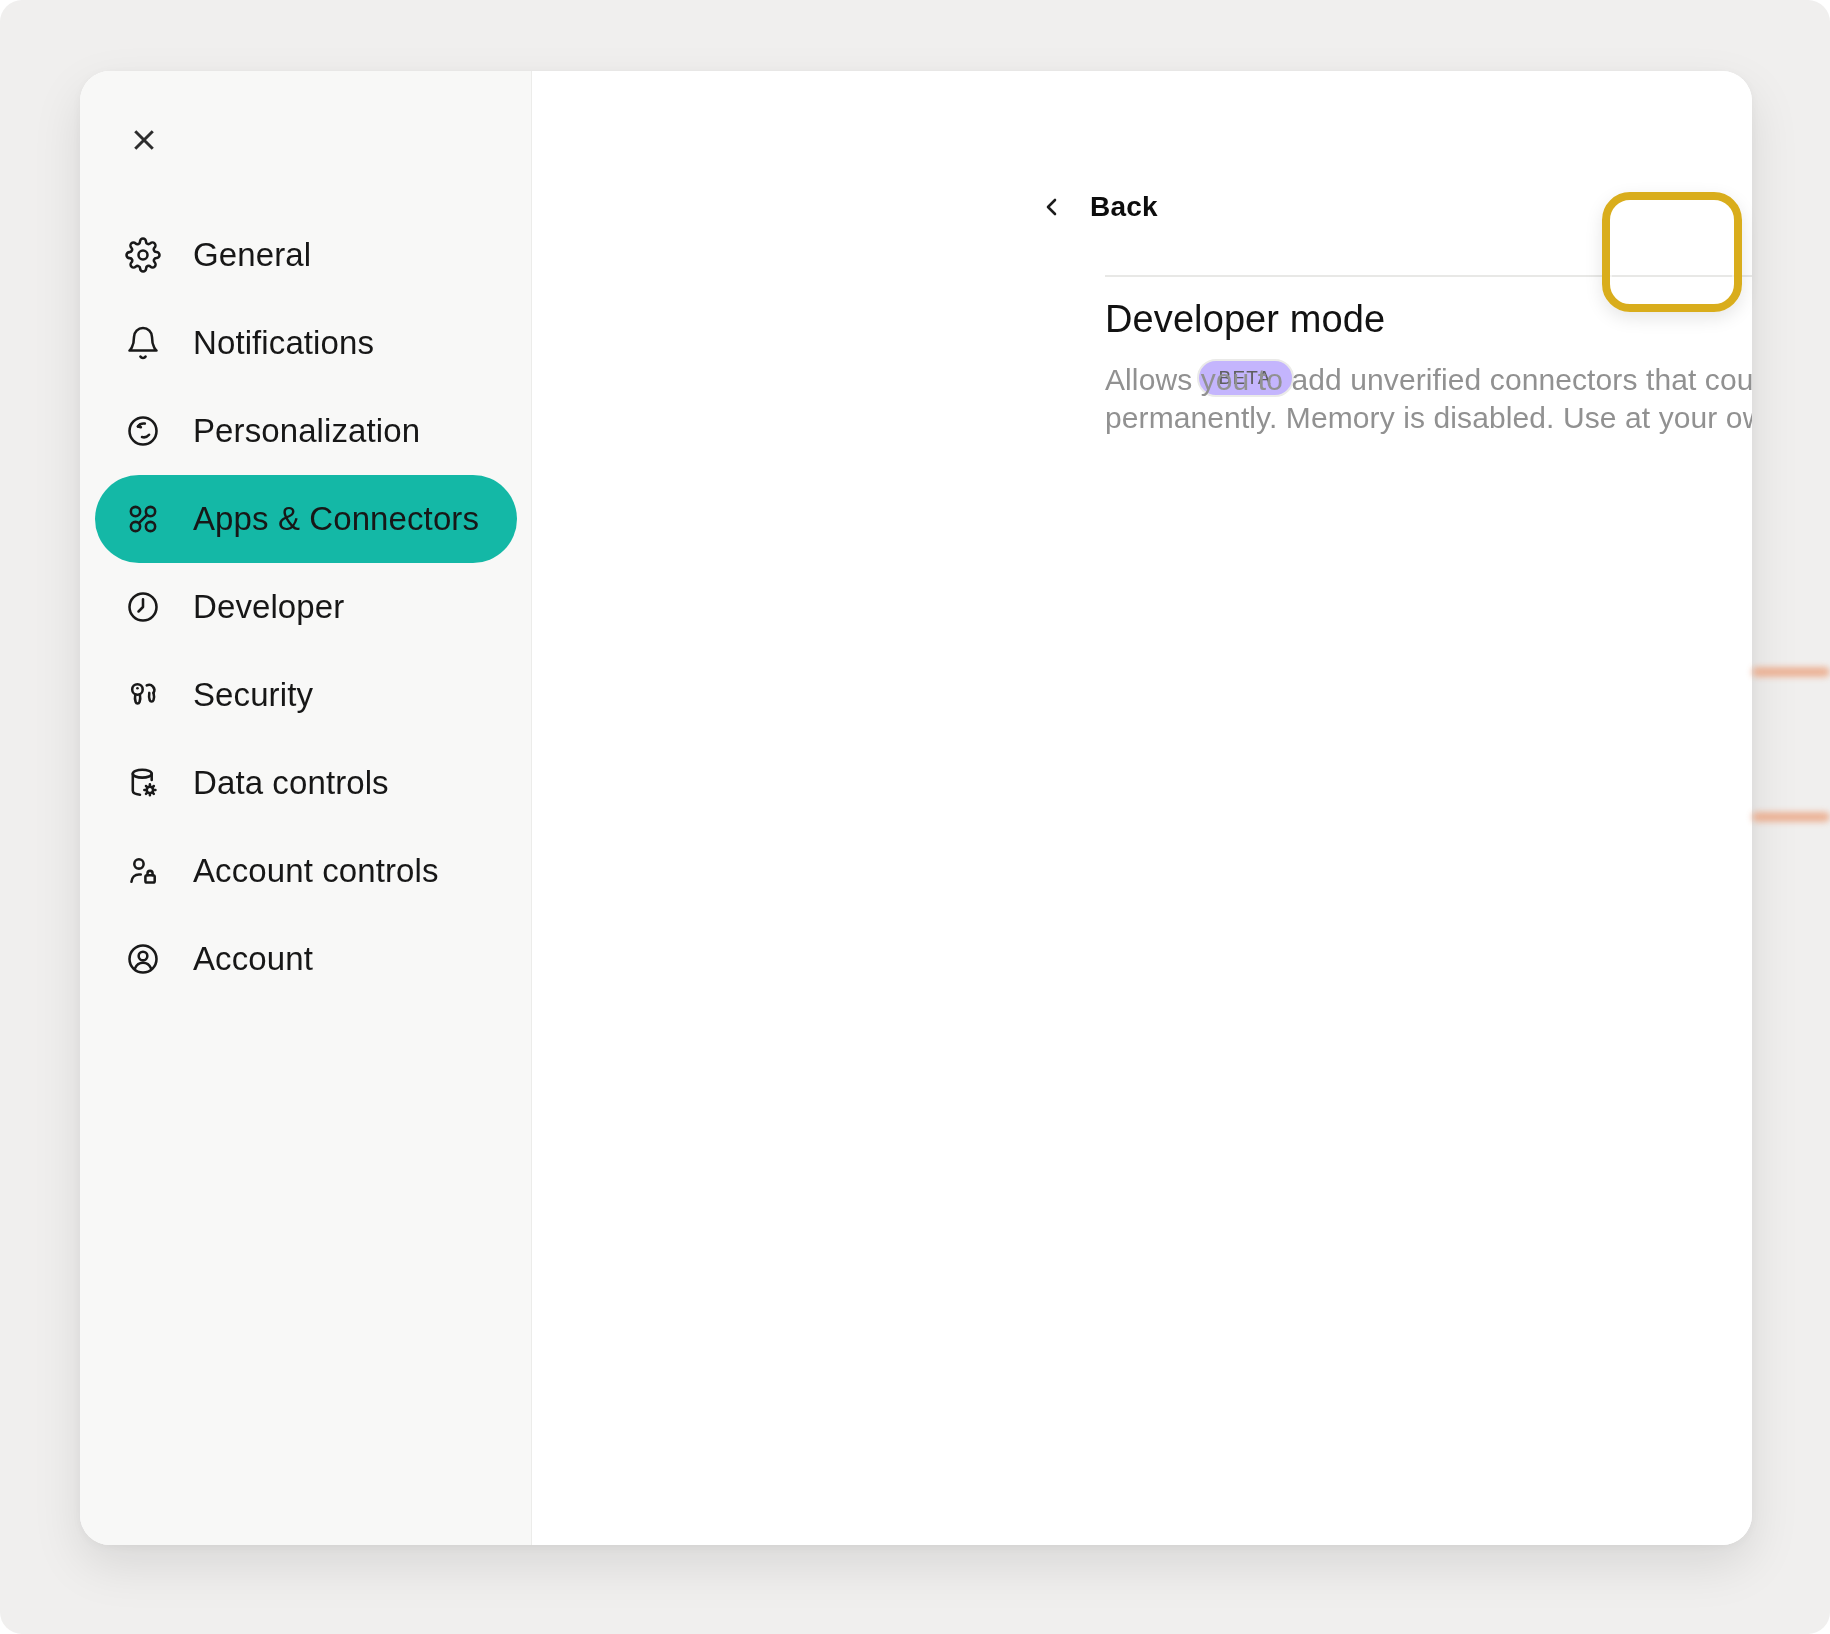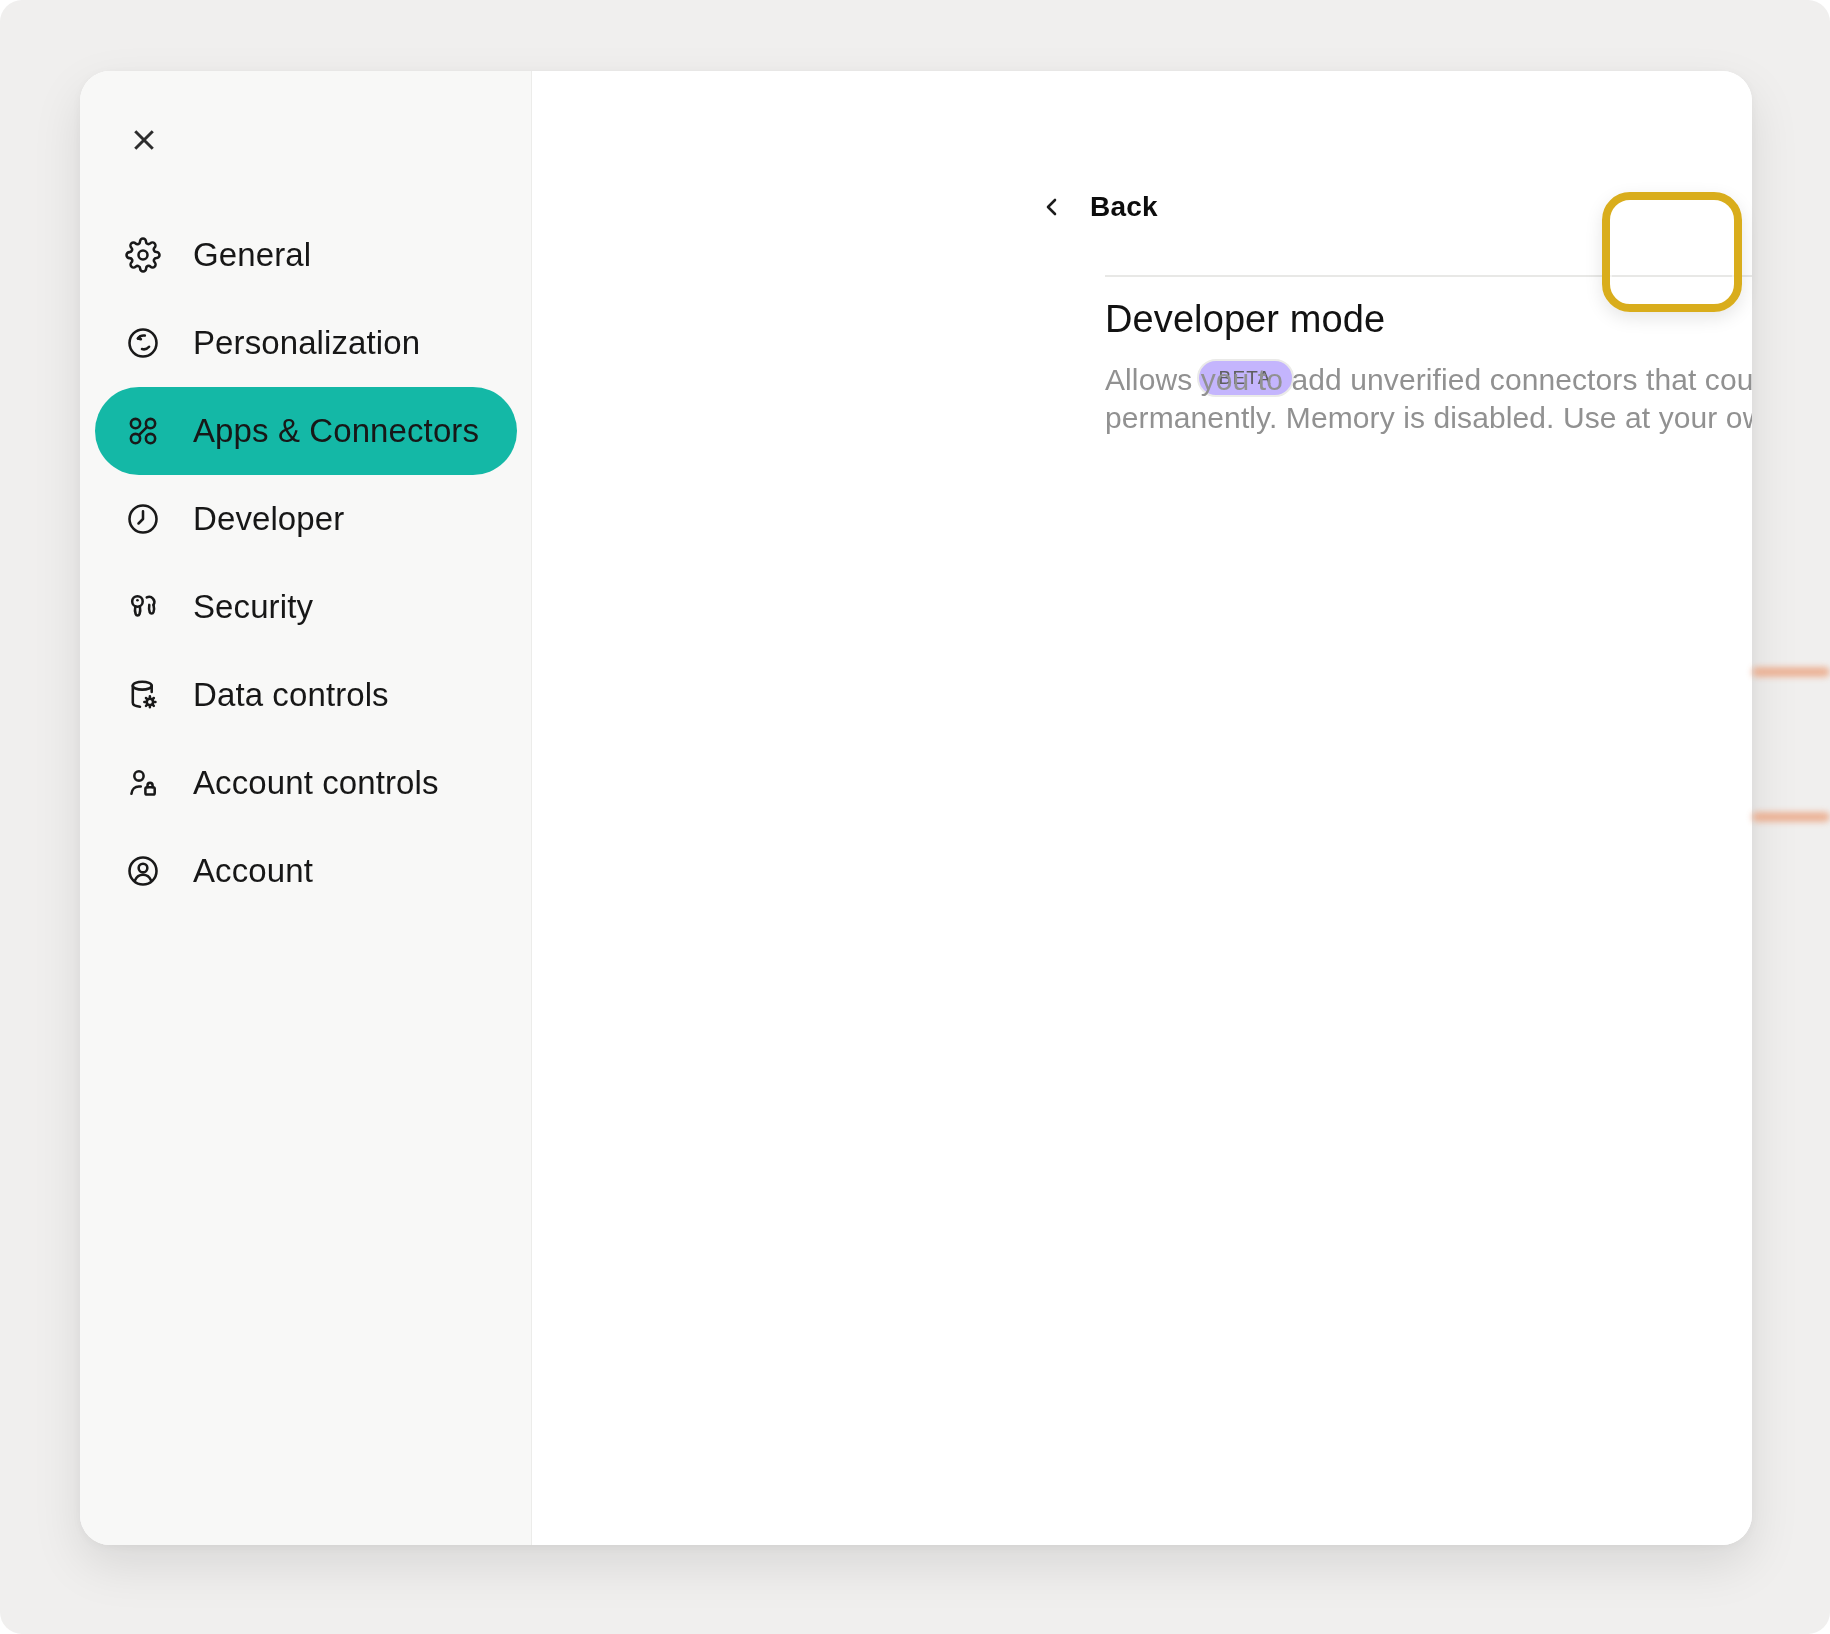--- a/index.html
+++ b/index.html
@@ -103,20 +103,29 @@
         <div class="nav-item">
           <span class="nicon">
             <svg viewBox="0 0 24 24">
                 <circle cx="12" cy="12" r="3"></circle>
                 <path d="M19.4 15a1.65 1.65 0 0 0 .33 1.82l.06.06a2 2 0 0 1-2.83 2.83l-.06-.06a1.65 1.65 0 0 0-1.82-.33 1.65 1.65 0 0 0-1 1.51V21a2 2 0 0 1-4 0v-.09A1.65 1.65 0 0 0 9 19.4a1.65 1.65 0 0 0-1.82.33l-.06.06a2 2 0 0 1-2.83-2.83l.06-.06a1.65 1.65 0 0 0 .33-1.82 1.65 1.65 0 0 0-1.51-1H3a2 2 0 0 1 0-4h.09A1.65 1.65 0 0 0 4.6 9a1.65 1.65 0 0 0-.33-1.82l-.06-.06a2 2 0 0 1 2.83-2.83l.06.06a1.65 1.65 0 0 0 1.82.33H9a1.65 1.65 0 0 0 1-1.51V3a2 2 0 0 1 4 0v.09a1.65 1.65 0 0 0 1 1.51 1.65 1.65 0 0 0 1.82-.33l.06-.06a2 2 0 0 1 2.83 2.83l-.06.06a1.65 1.65 0 0 0-.33 1.82V9a1.65 1.65 0 0 0 1.51 1H21a2 2 0 0 1 0 4h-.09a1.65 1.65 0 0 0-1.51 1z"></path>
               </svg>
           </span>
           <span class="nlabel">General</span>
         </div>
 
+        <div class="nav-item">
+          <span class="nicon">
+            <svg viewBox="0 0 24 24">
+                <path d="M18 8a6 6 0 0 0-12 0c0 7-3 9-3 9h18s-3-2-3-9"></path>
+                <path d="M13.73 21a2 2 0 0 1-3.46 0"></path>
+              </svg>
+          </span>
+          <span class="nlabel">Notifications</span>
+        </div>
 
         <div class="nav-item">
           <span class="nicon">
             <svg viewBox="0 0 24 24">
                 <circle cx="12" cy="12" r="9"></circle>
                 <path d="M10.2 7.4 8.6 9l2 .5"></path>
                 <path d="M8.7 9a4.6 4.6 0 1 1 1.2 6.4" stroke-dasharray="5 9.5"></path>
               </svg>
           </span>
           <span class="nlabel">Personalization</span>

